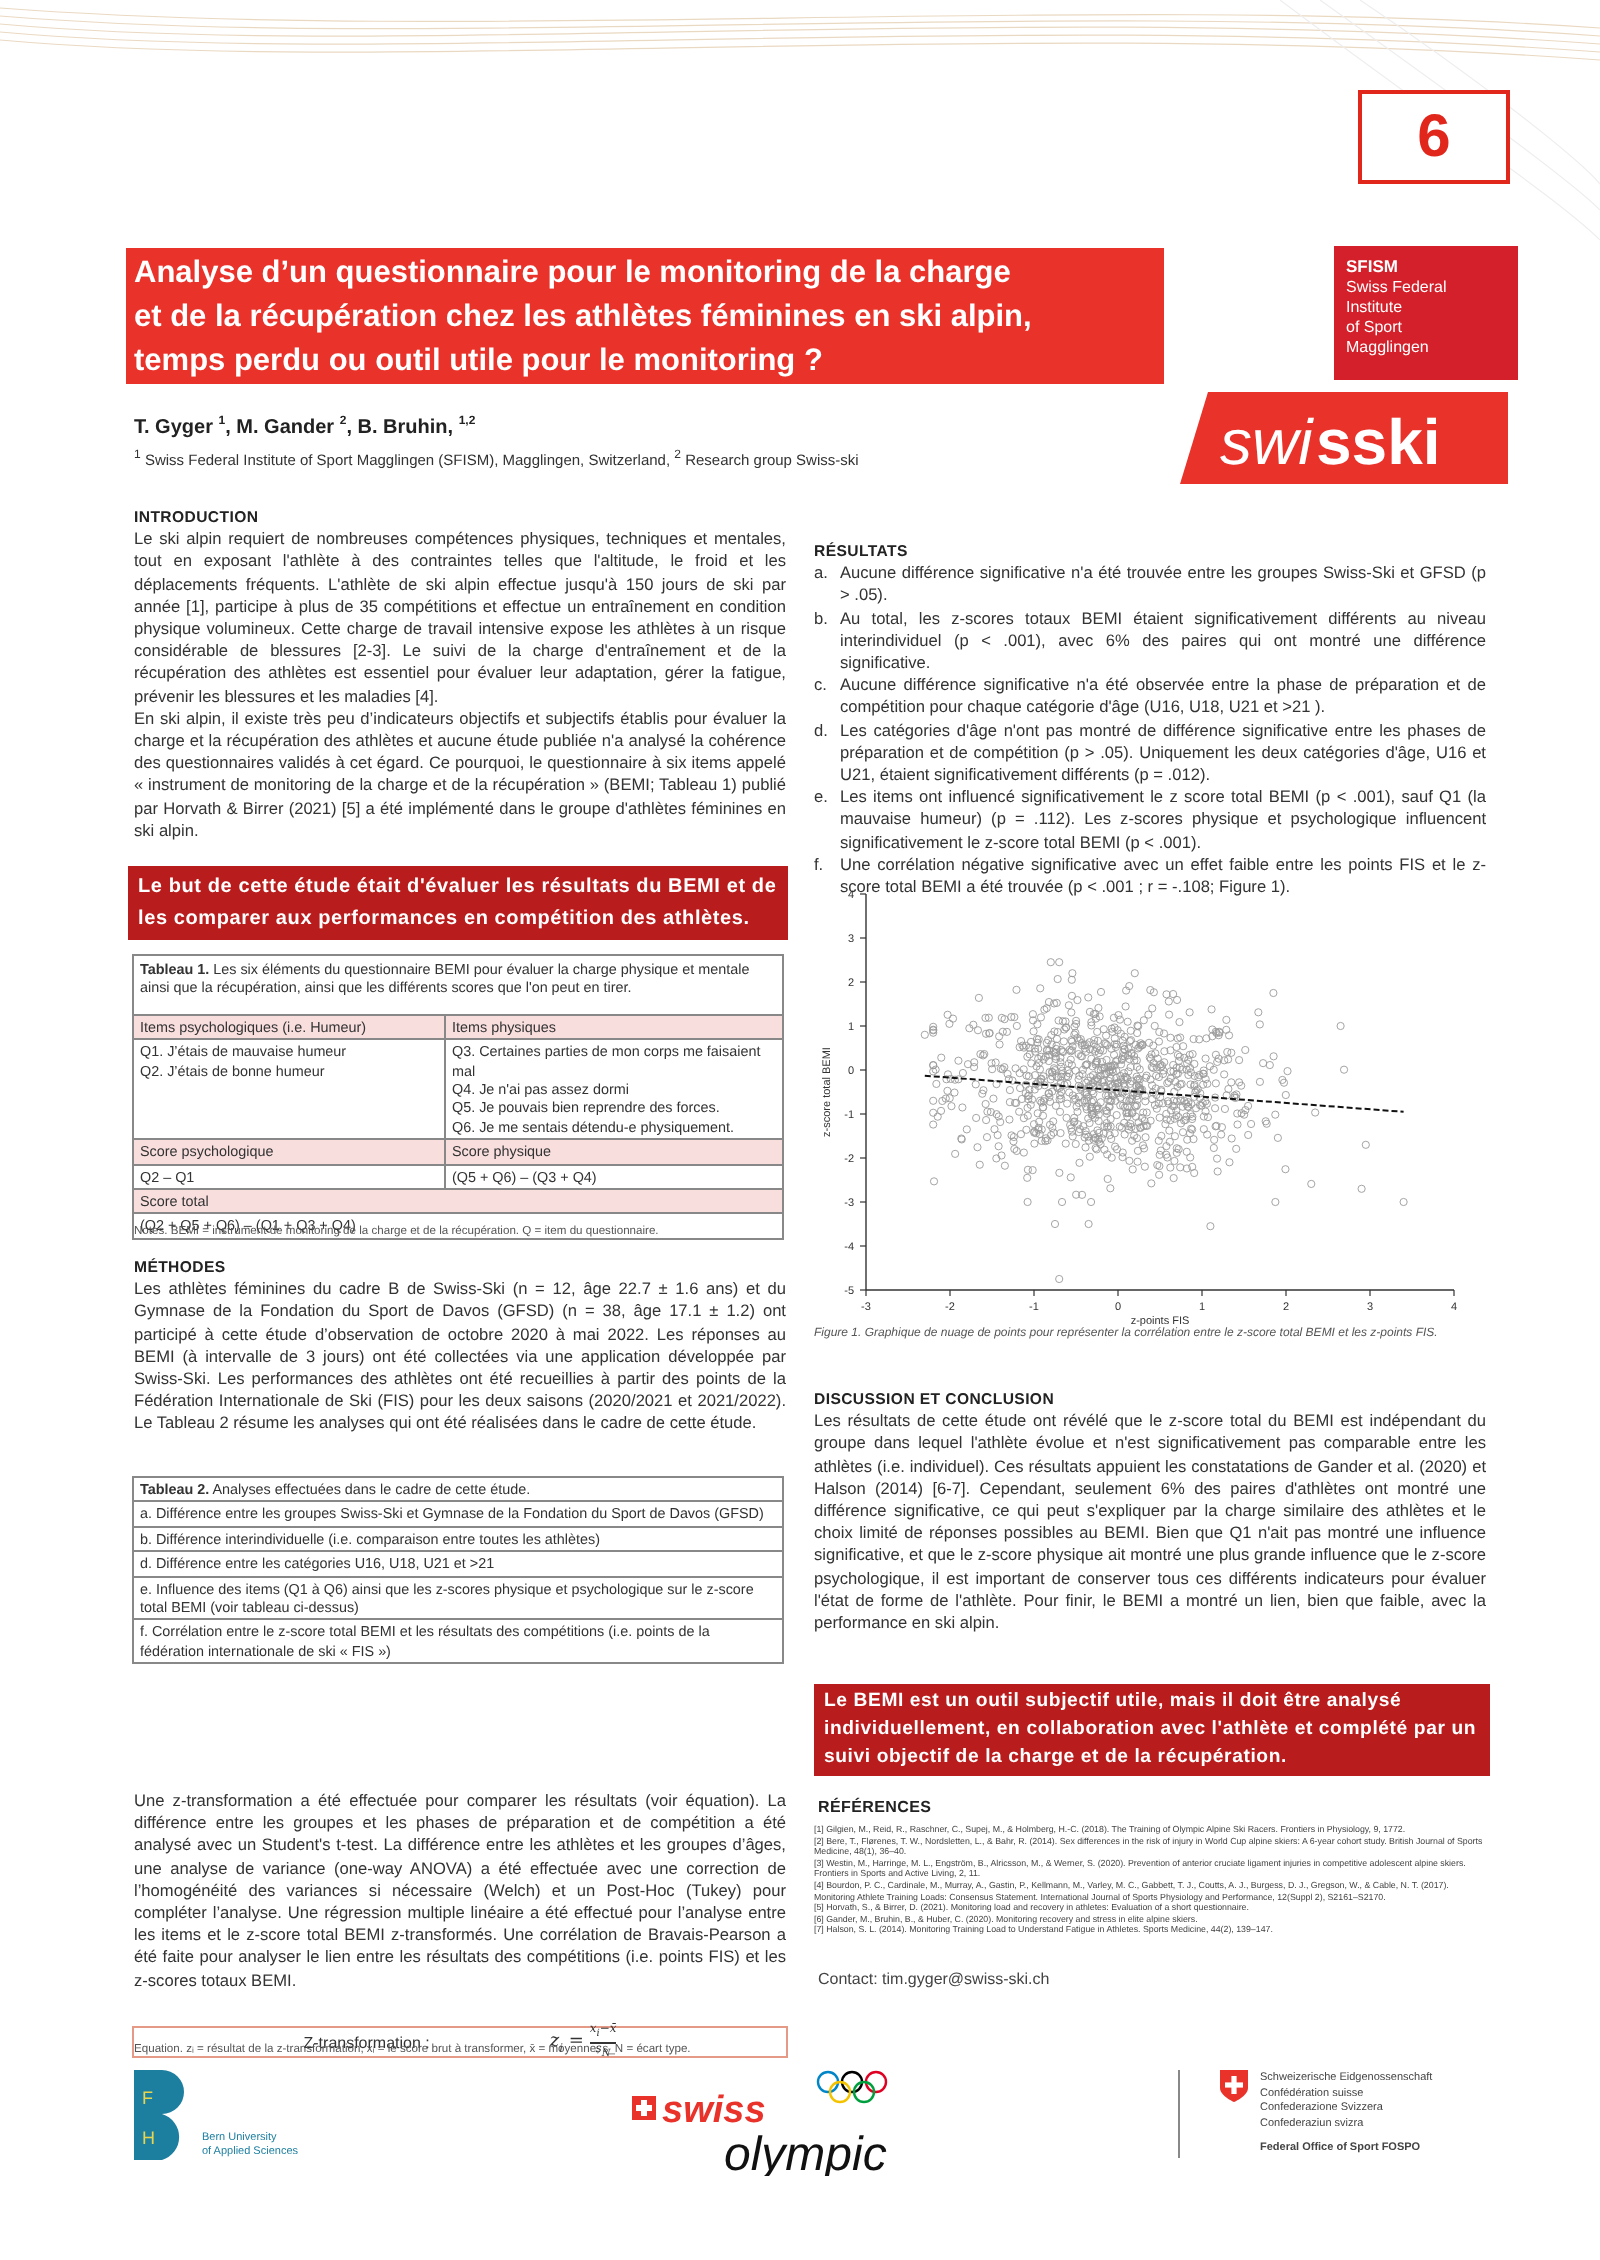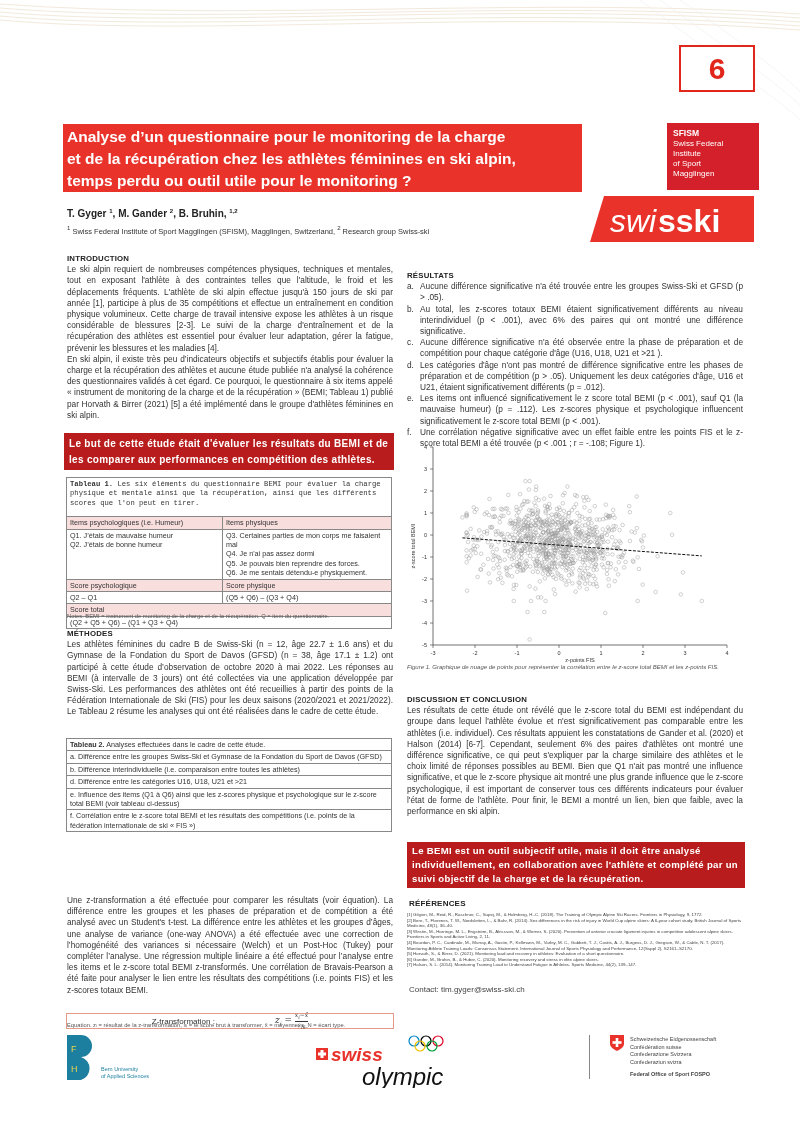--- a/index.html
+++ b/index.html
@@ -93,21 +93,21 @@
   <div class="h">INTRODUCTION</div>
   <div>Le ski alpin requiert de nombreuses compétences physiques, techniques et mentales, tout en exposant l'athlète à des contraintes telles que l'altitude, le froid et les déplacements fréquents. L'athlète de ski alpin effectue jusqu'à 150 jours de ski par année [1], participe à plus de 35 compétitions et effectue un entraînement en condition physique volumineux. Cette charge de travail intensive expose les athlètes à un risque considérable de blessures [2-3]. Le suivi de la charge d'entraînement et de la récupération des athlètes est essentiel pour évaluer leur adaptation, gérer la fatigue, prévenir les blessures et les maladies [4].</div>
   <div>En ski alpin, il existe très peu d’indicateurs objectifs et subjectifs établis pour évaluer la charge et la récupération des athlètes et aucune étude publiée n'a analysé la cohérence des questionnaires validés à cet égard. Ce pourquoi, le questionnaire à six items appelé « instrument de monitoring de la charge et de la récupération » (BEMI; Tableau 1) publié par Horvath &amp; Birrer (2021) [5] a été implémenté dans le groupe d'athlètes féminines en ski alpin.</div>
 </div>
 
 <div class="redbox" style="left:64px;top:433px;width:330px;height:37px;">Le but de cette étude était d'évaluer les résultats du BEMI et de les comparer aux performances en compétition des athlètes.</div>
 
 <table class="t1">
   <tbody>
       <tr>
-        <td colspan="2" style="padding:2px 3px 8px;font-family:Liberation Mono, monospace;"><b>Tableau 1.</b> <span>Les six éléments du questionnaire BEMI pour évaluer la charge physique et mentale ainsi que la récupération, ainsi que les différents scores que l'on peut en tirer.</span></td>
+        <td colspan="2" style="padding:2px 3px 8px;"><b>Tableau 1.</b> <span>Les six éléments du questionnaire BEMI pour évaluer la charge physique et mentale ainsi que la récupération, ainsi que les différents scores que l'on peut en tirer.</span></td>
       </tr>
   <tr class="pk">
         <td style="width:48%;margin-top:32px;">Items psychologiques (i.e. Humeur)</td>
         <td>Items physiques</td>
       </tr>
   <tr>
     <td>
       <div>Q1. J’étais de mauvaise humeur</div>
       <div>Q2. J’étais de bonne humeur</div>
     </td>

